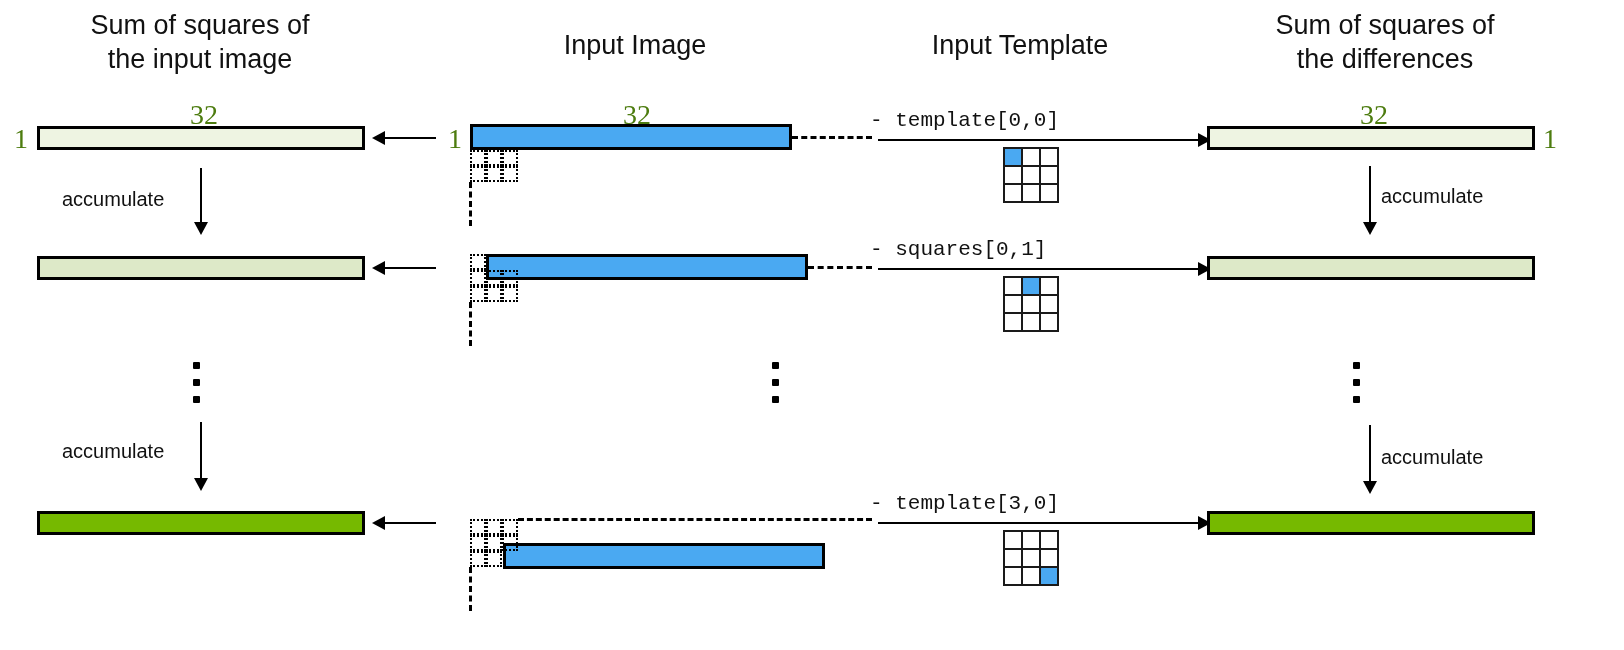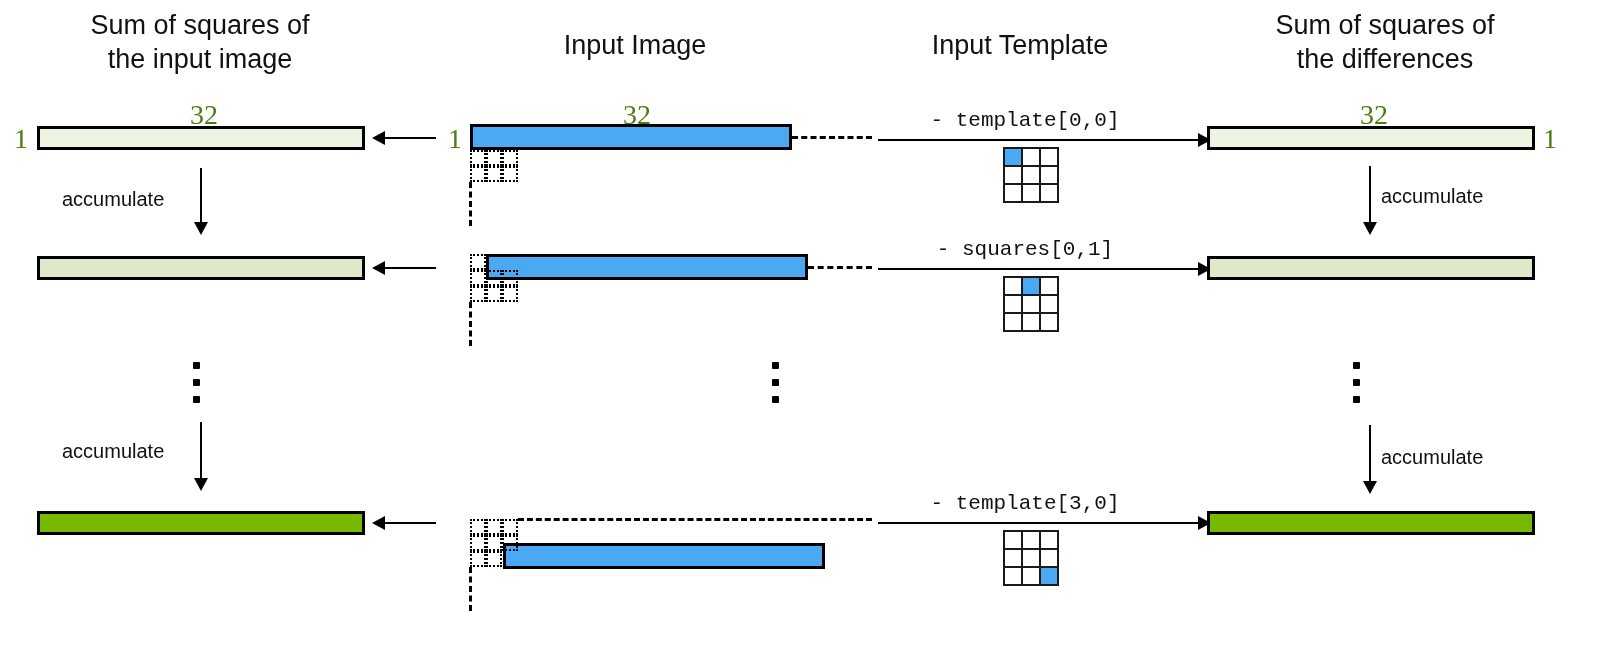--- a/index.html
+++ b/index.html
@@ -131,21 +131,20 @@
   .tmpl-cell { background: #ffffff; }
   .tmpl-cell.on { background: #4aa9f2; }
 
   .tmpl-label {
     position: absolute;
     font-family: "Liberation Mono", monospace;
     font-size: 21px;
     line-height: 21px;
     color: #111111;
     white-space: nowrap;
-    text-align: center;
   }
 
   
   .vdots {
     position: absolute;
     width: 8px;
   }
   .vdots i {
     display: block;
     width: 7px; height: 7px;

